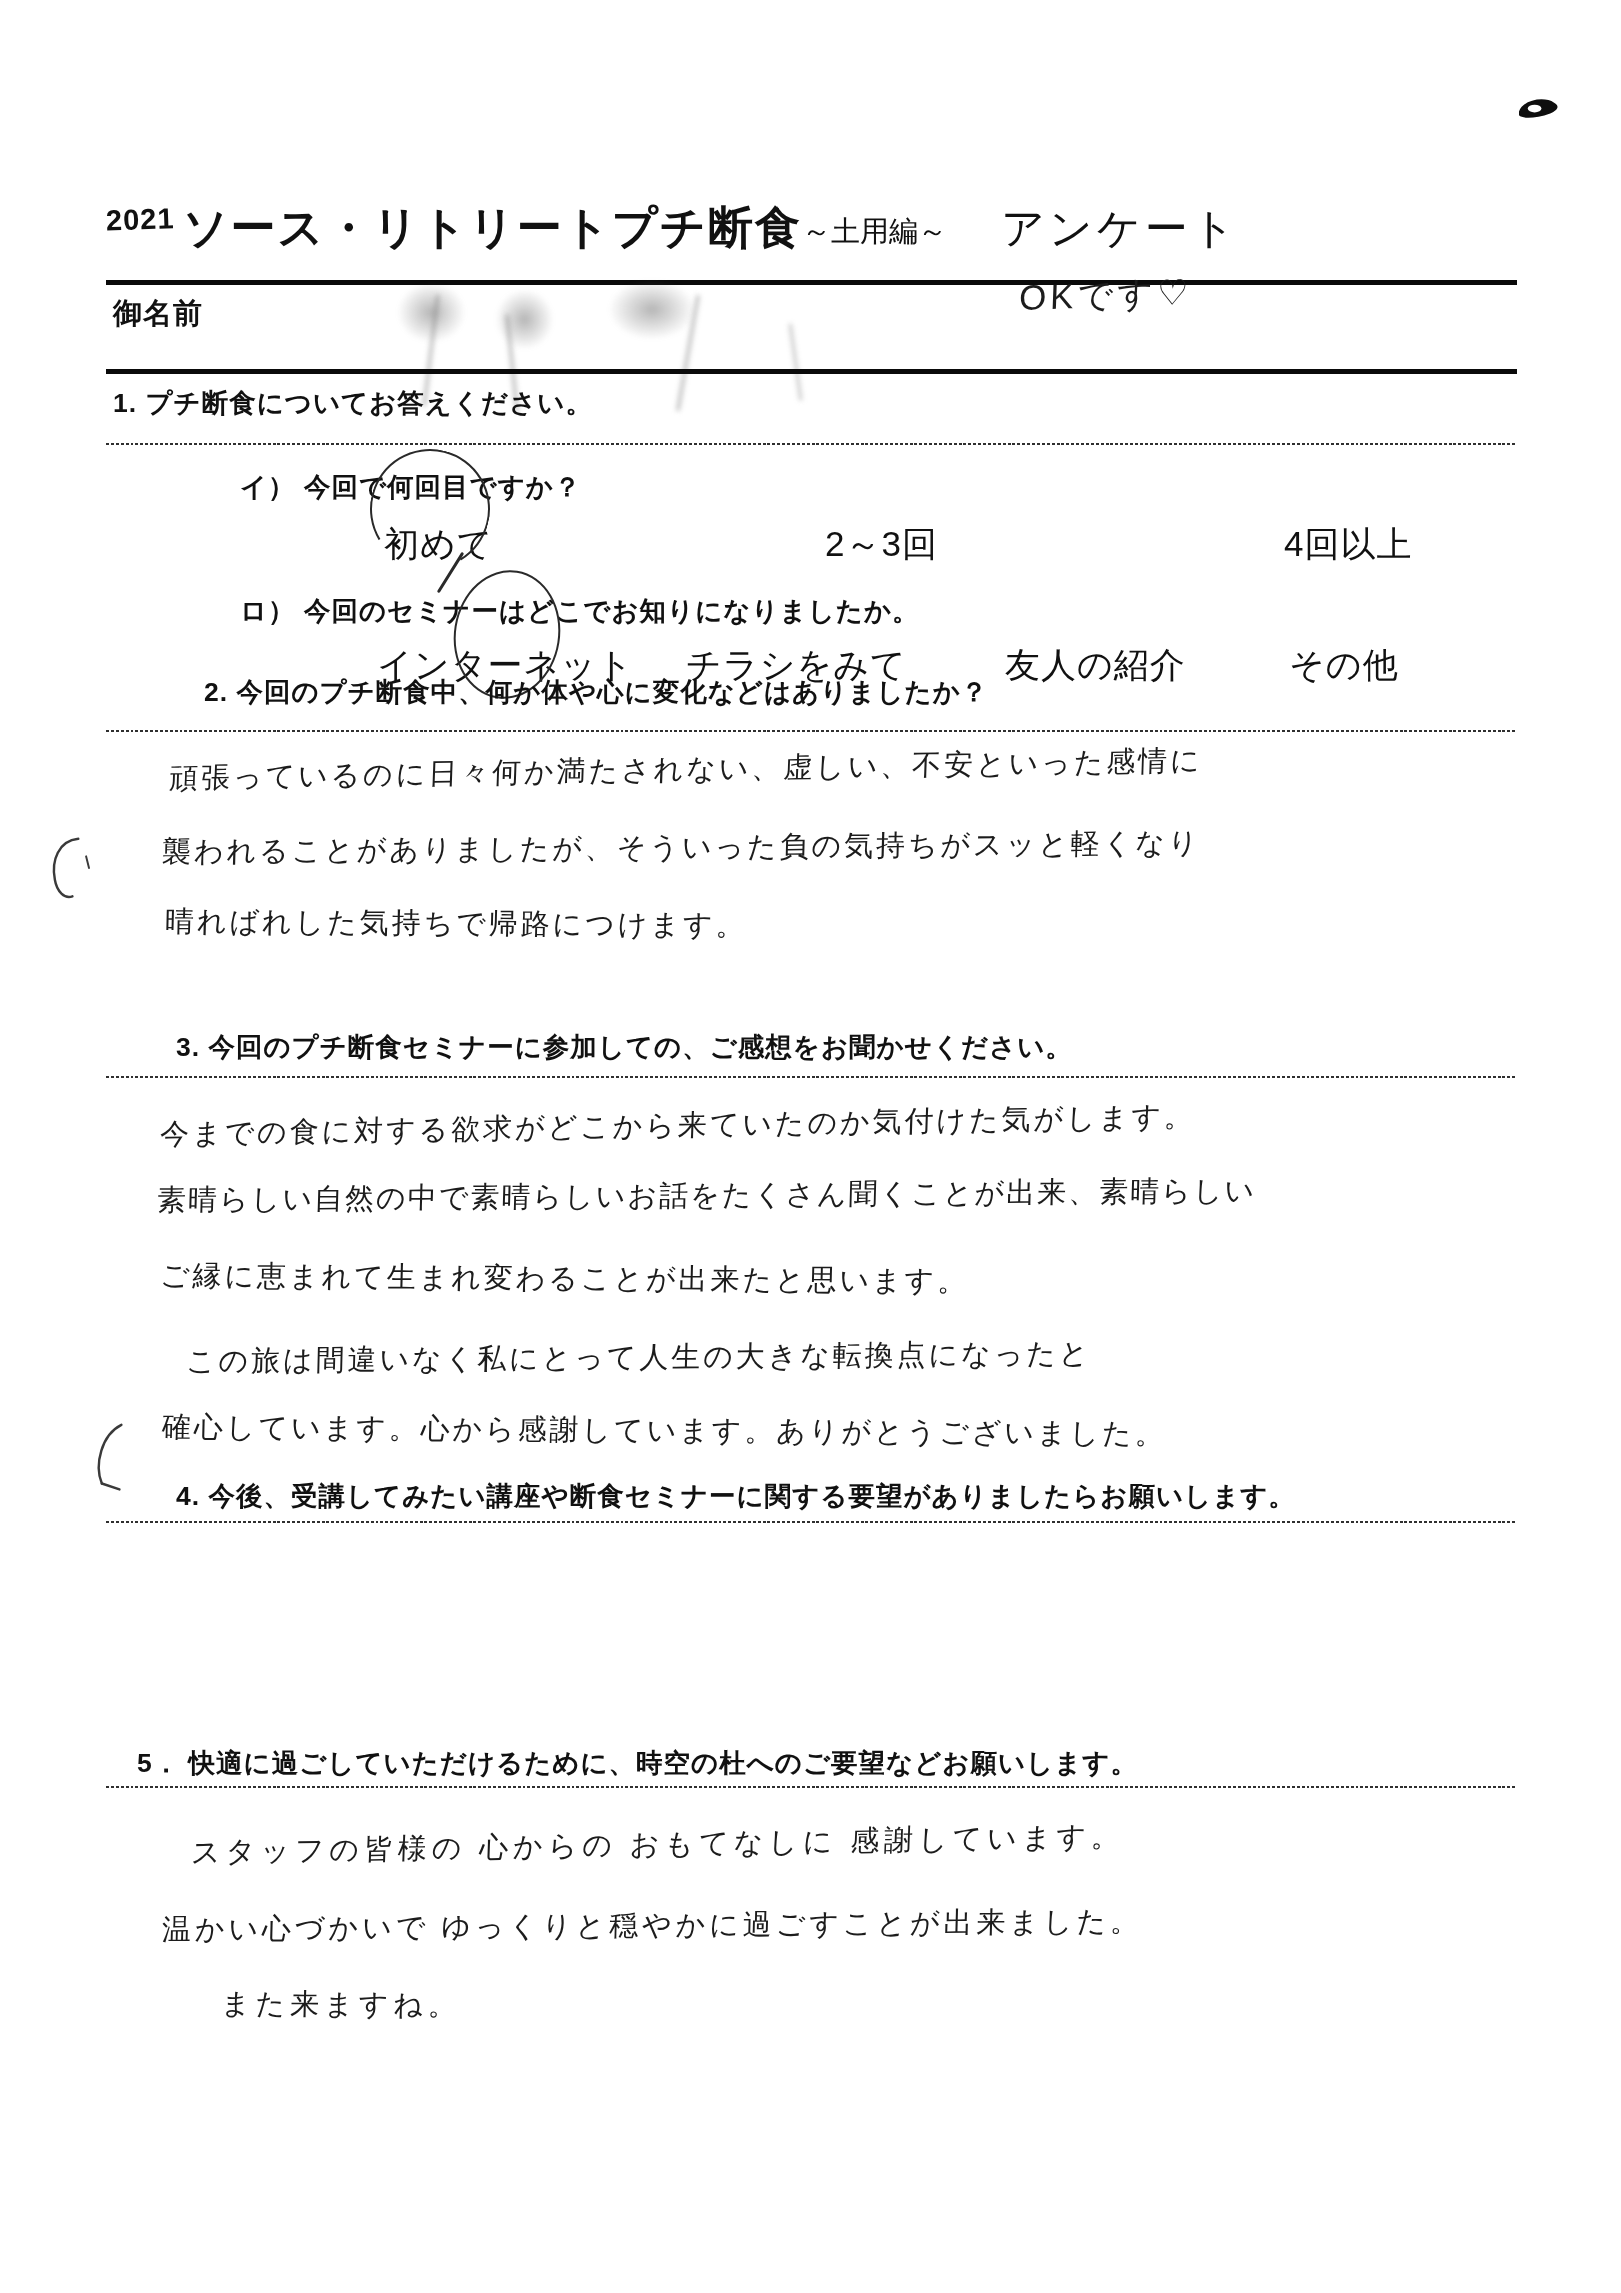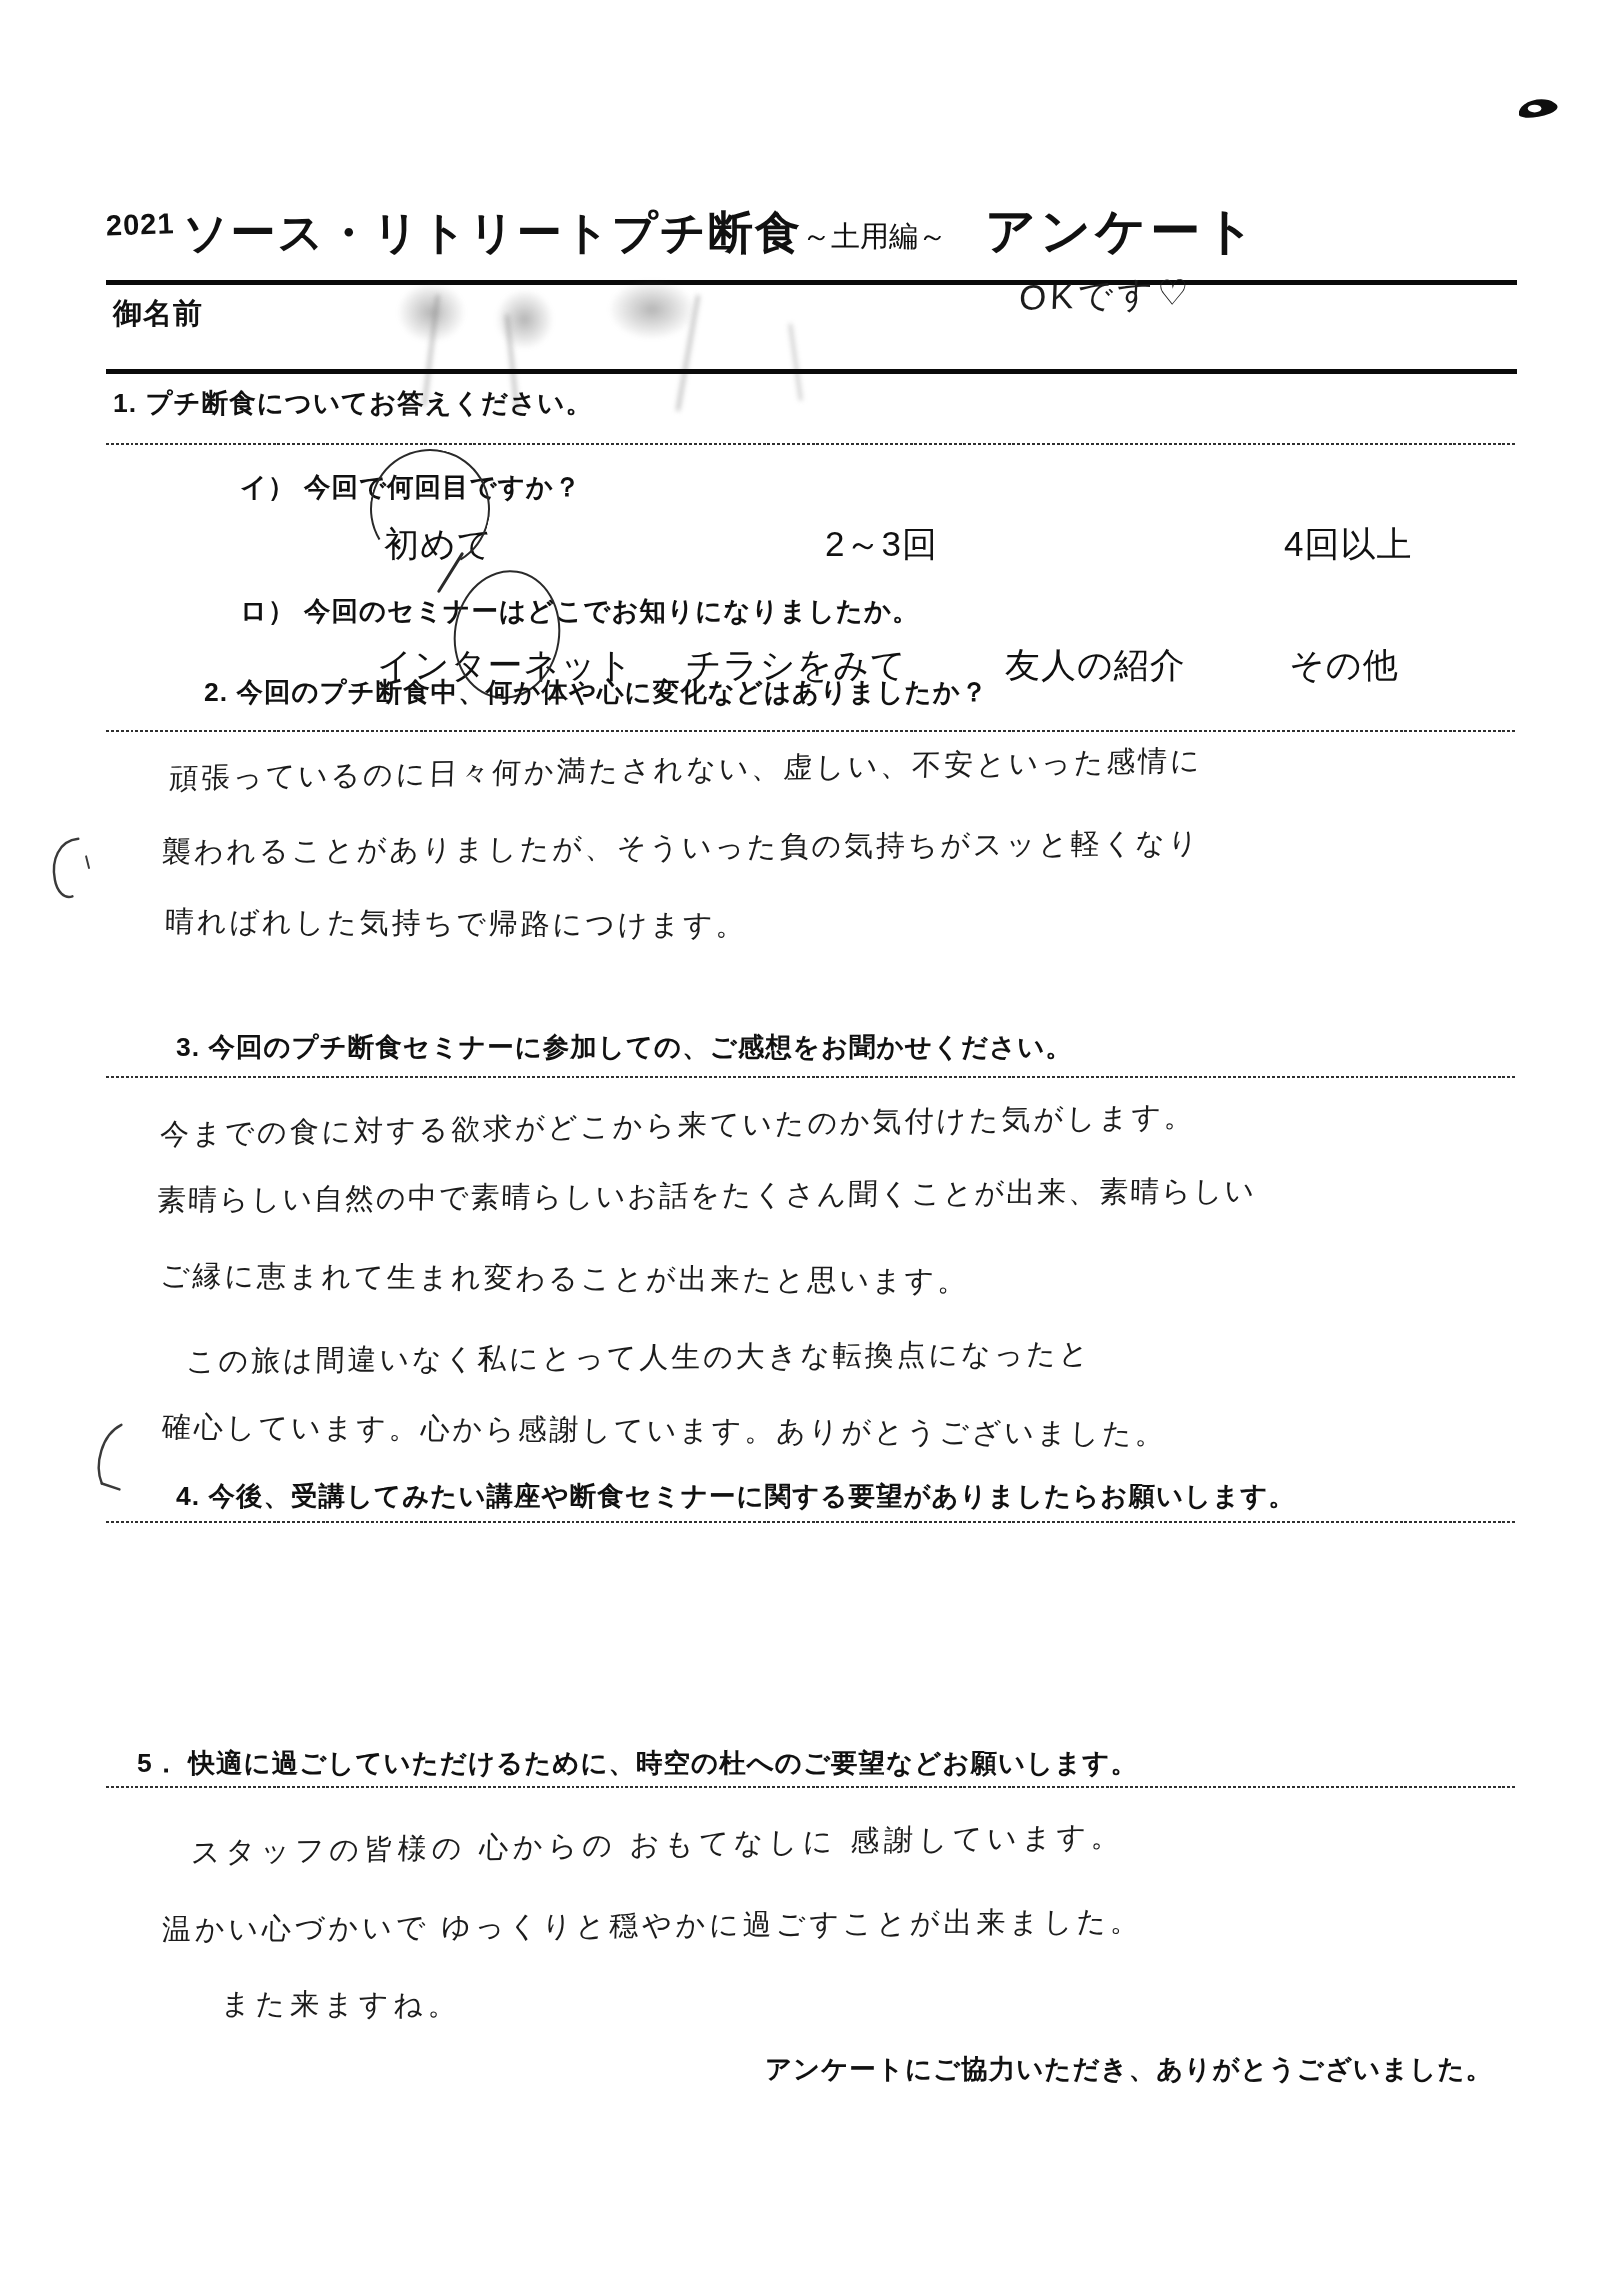--- a/index.html
+++ b/index.html
@@ -11,21 +11,21 @@
     overflow:hidden;
     font-family:"Liberation Sans","DejaVu Sans",sans-serif;
     color:#111;
   }
 
   
   .title-row { position:absolute; left:106px; top:198px; white-space:nowrap; }
   .title-year { display:inline-block; font-size:29px; font-weight:bold; transform:translateY(-13.7px) rotate(-2deg); letter-spacing:1px; }
   .title-main { display:inline-block; font-size:45px; font-weight:bold; letter-spacing:2px; margin-left:8px; }
   .title-sub  { display:inline-block; font-size:29px; font-weight:normal; transform:translateY(-2px); }
-  .title-suffix { display:inline-block; font-size:50px; font-weight:bold; margin-left:38px; letter-spacing:3.9px; }
+  .title-suffix { display:inline-block; font-size:43px; font-weight:normal; margin-left:54px; letter-spacing:3.9px; }
 
   .hline { position:absolute; left:106px; width:1411px; height:4.9px; background:#0a0a0a; }
   .dotline { position:absolute; left:106px; width:1411px; height:2px;
     background-image:repeating-linear-gradient(90deg,#2f2f2f 0 2.9px,transparent 2.9px 4.9px); }
 
   .q-label { position:absolute; font-size:26.5px; font-weight:bold; white-space:nowrap; letter-spacing:1px; }
   .q-sub   { position:absolute; font-size:26.5px; font-weight:bold; white-space:nowrap; letter-spacing:1px; }
   .opt     { position:absolute; font-size:35px; font-weight:normal; white-space:nowrap; letter-spacing:1px; }
   .footer-note { position:absolute; font-size:26.5px; font-weight:bold; white-space:nowrap; letter-spacing:1px; }
 
@@ -131,16 +131,15 @@
   <div class="q-label" style="left:176px; top:1478px;">4.  今後、受講してみたい講座や断食セミナーに関する要望がありましたらお願いします。</div>
   <div class="dotline" style="top:1521px;"></div>
 
   <div class="q-label" style="left:137px; top:1745px;">5． 快適に過ごしていただけるために、時空の杜へのご要望などお願いします。</div>
   <div class="dotline" style="top:1786px;"></div>
 
   <div class="hw tilt-up" style="left:191px; top:1825px; letter-spacing:4.9px;">スタッフの皆様の 心からの おもてなしに 感謝しています。</div>
   <div class="hw" style="left:162px; top:1906px; letter-spacing:3.9px;">温かい心づかいで ゆっくりと穏やかに過ごすことが出来ました。</div>
   <div class="hw tilt-dn" style="left:221px; top:1985px; letter-spacing:4.9px;">また来ますね。</div>
 
-  <div class="footer-note" style="left:765px; top:2051px;">アンケートにご協力いただき、ありがとうございました。</div>
 
 </div>
 
 
 </body></html>

